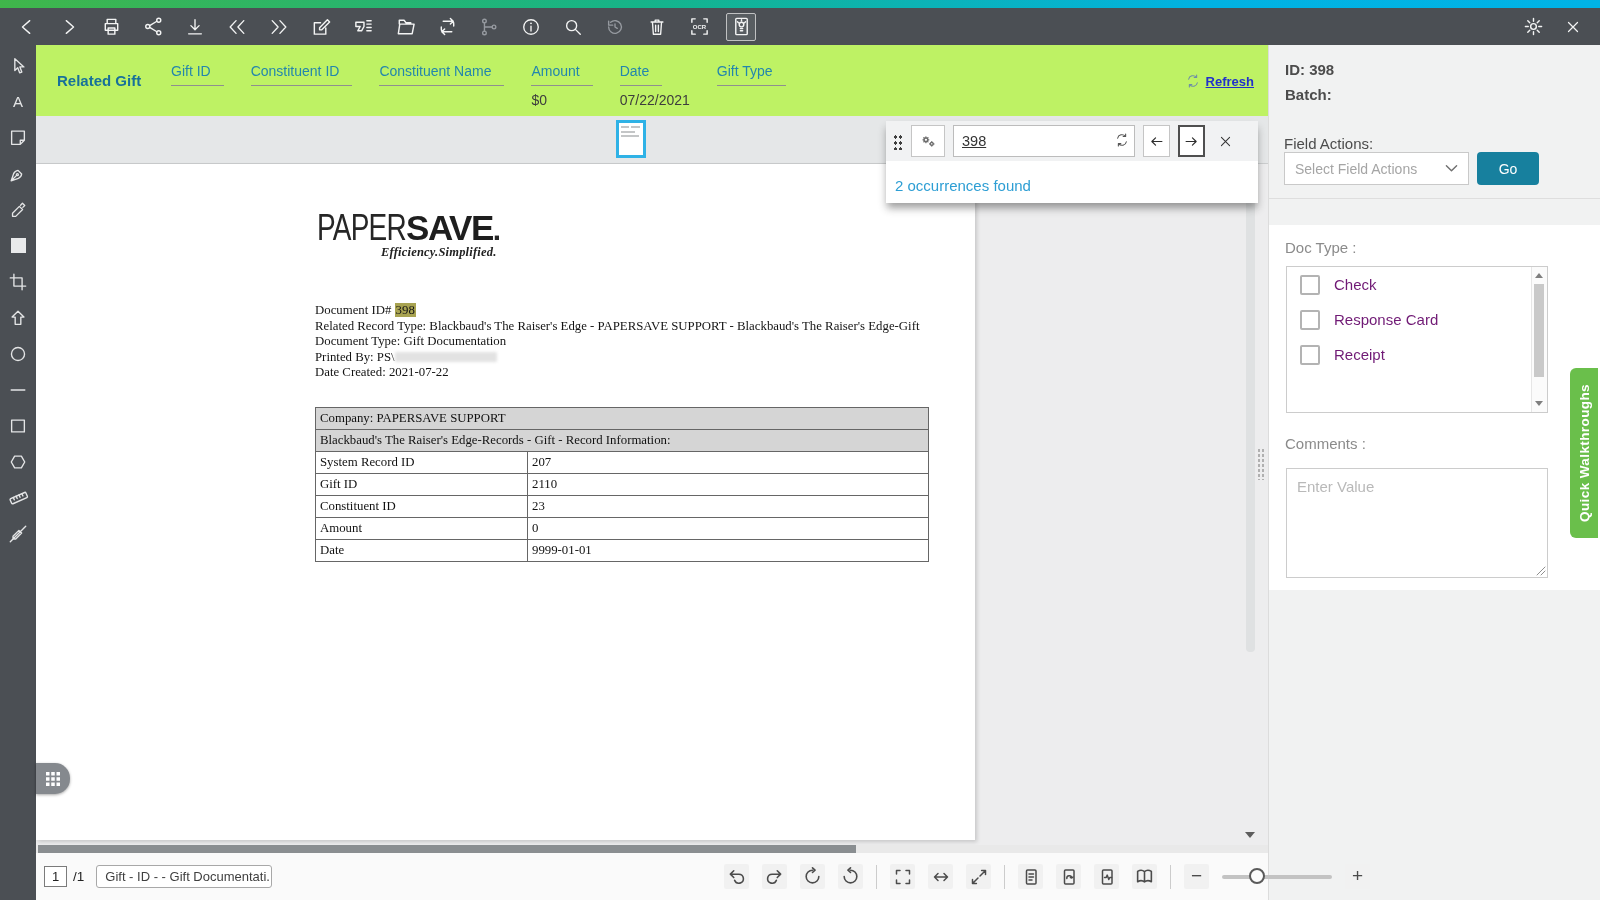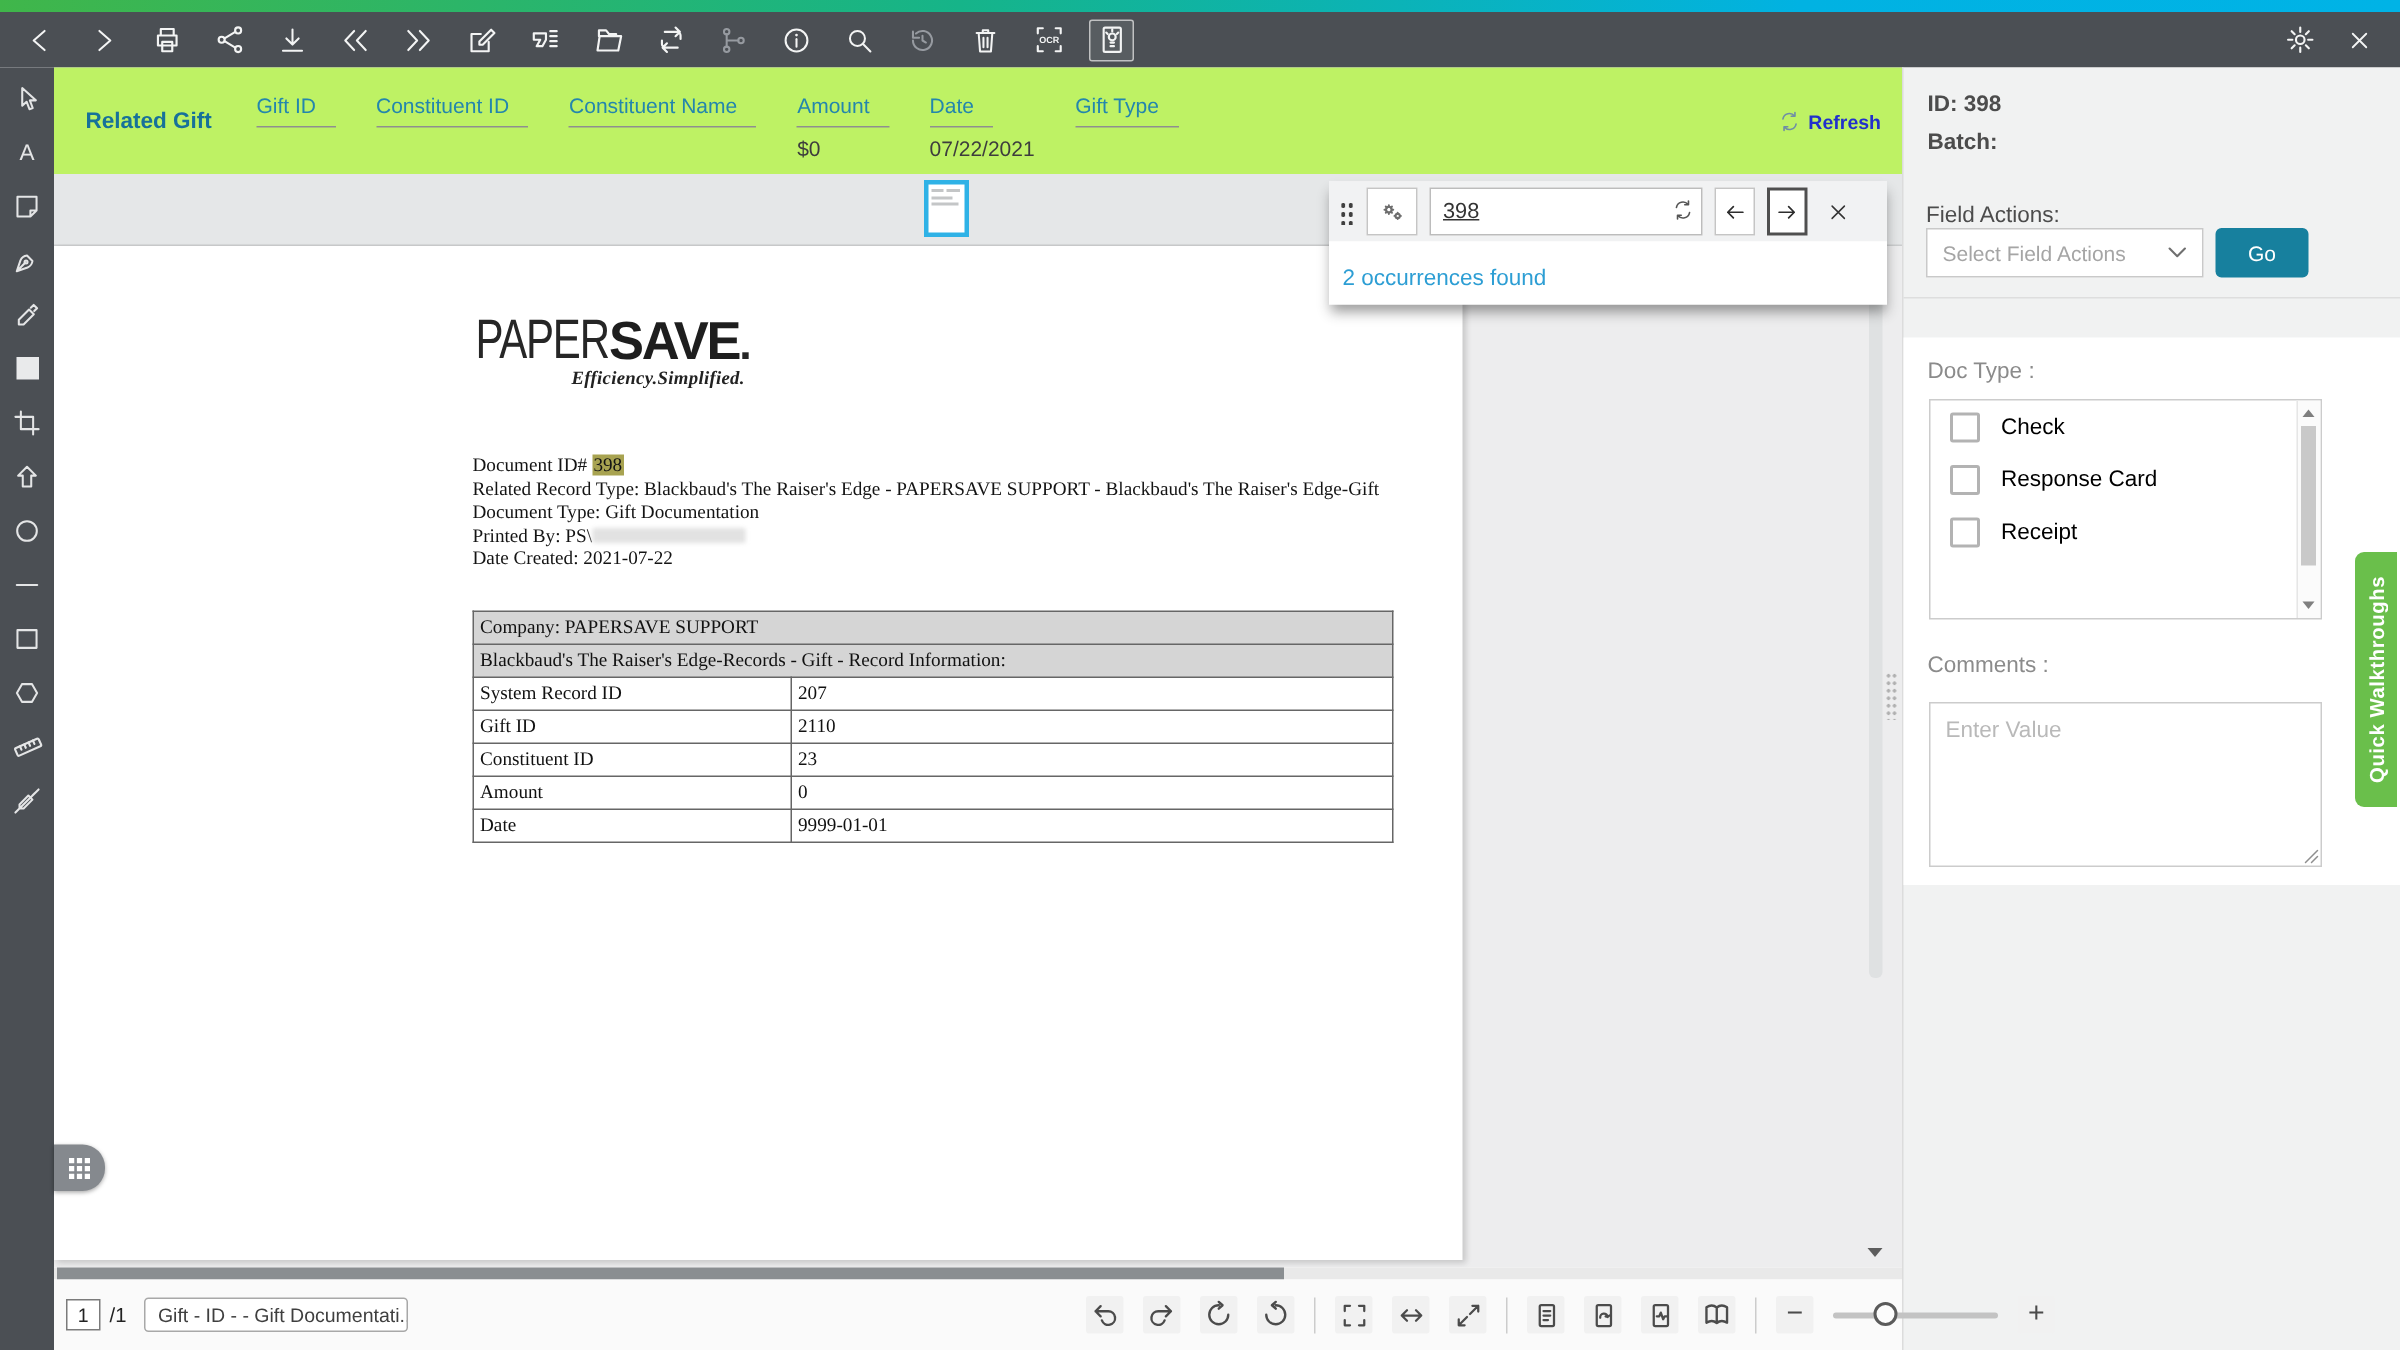--- a/index.html
+++ b/index.html
@@ -31,41 +31,41 @@
   .fillsq{width:15px;height:15px;background:#e9eaeb}
 
   
   #hdr{position:absolute;left:36px;top:45px;width:1232px;height:71px;background:#bef264}
   #hdr-title{position:absolute;left:21px;top:27px;font-size:15px;font-weight:bold;color:#17719a}
   #hdr-fields{position:absolute;left:135px;top:17px;display:flex;gap:27px}
   .fld-label{display:inline-block;color:#2386ad;font-size:14px;padding:0 13px 6px 0;
              border-bottom:1px solid #8f8f8f;cursor:pointer}
   .fld-value{display:block;padding-top:6px;font-size:14px;color:#3d3d3d;min-height:17px}
   #hdr-refresh{position:absolute;right:14px;top:28px;display:flex;align-items:center;gap:5px;color:#6f8ea6;cursor:pointer}
-  #hdr-refresh .lnk{color:#2130cc;font-size:13px;font-weight:bold;}
+  #hdr-refresh .lnk{color:#2130cc;font-size:13px;font-weight:bold;text-decoration:underline}
 
   
   #rpanel{position:absolute;left:1268px;top:45px;width:332px;height:855px;background:#f1f2f2;
           border-left:1px solid #dcdcdc;box-sizing:border-box}
   .rp-id{padding:16px 16px 0}
   .rp-line{font-size:15px;font-weight:bold;color:#4c4c4c;margin-bottom:8px}
   #rp-fa{position:absolute;left:0;top:77px;width:100%;padding:13px 15px;box-sizing:border-box;border-bottom:1px solid #dedede}
   #fa-label{font-size:15px;font-weight:normal;color:#4c4c4c}
   #fa-row{display:flex;gap:8px;align-items:center}
   #fa-select{width:163px;height:31px;background:#fff;border:1px solid #c9c9c9;display:flex;align-items:center;
              justify-content:space-between;padding:0 10px;color:#a5a5a5;font-size:14px;cursor:pointer}
   #fa-go{width:62px;height:33px;background:#17809e;color:#fff;font-size:14px;border-radius:4px;
          display:flex;align-items:center;justify-content:center;cursor:pointer}
   #rp-card{position:absolute;left:0;top:180px;width:332px;height:365px;background:#fff}
   #dt-label{margin:14px 0 0 16px;color:#8b8b8b;font-size:15px}
   #dt-list{position:relative;margin:10px 0 0 17px;width:262px;height:147px;border:1px solid #ccc;
            box-sizing:border-box;background:#fff;overflow:hidden}
   .dt-row{display:flex;align-items:center;gap:14px;height:35px;padding-left:13px;cursor:pointer}
   .cb{width:16px;height:16px;border:2px solid #b3b3b3;border-radius:2px;background:#fff;flex:none}
-  .dt-name{font-size:15px;color:#000000}
+  .dt-name{font-size:15px;color:#701a75}
   #lb-scroll{position:absolute;right:0;top:0;width:15px;height:100%;background:#fbfbfb;border-left:1px solid #e6e6e6}
   .tri-up{position:absolute;top:6px;left:3px;width:0;height:0;border-left:4.5px solid transparent;
           border-right:4.5px solid transparent;border-bottom:5px solid #7f7f7f}
   .tri-down{position:absolute;bottom:6px;left:3px;width:0;height:0;border-left:4.5px solid transparent;
           border-right:4.5px solid transparent;border-top:5px solid #7f7f7f}
   #lb-thumb{position:absolute;top:17px;left:2px;width:10px;height:93px;background:#c9c9c9}
   #cm-label{margin:22px 0 16px 16px;color:#8b8b8b;font-size:15px}
   #cm-area{position:relative;margin:9px 0 0 17px;width:262px;height:110px}
   #cm-ta{width:100%;height:100%;box-sizing:border-box;border:1px solid #ccc;resize:none;font-family:inherit;
          font-size:15px;padding:9px 10px;color:#333;outline:none;background:#fff}

